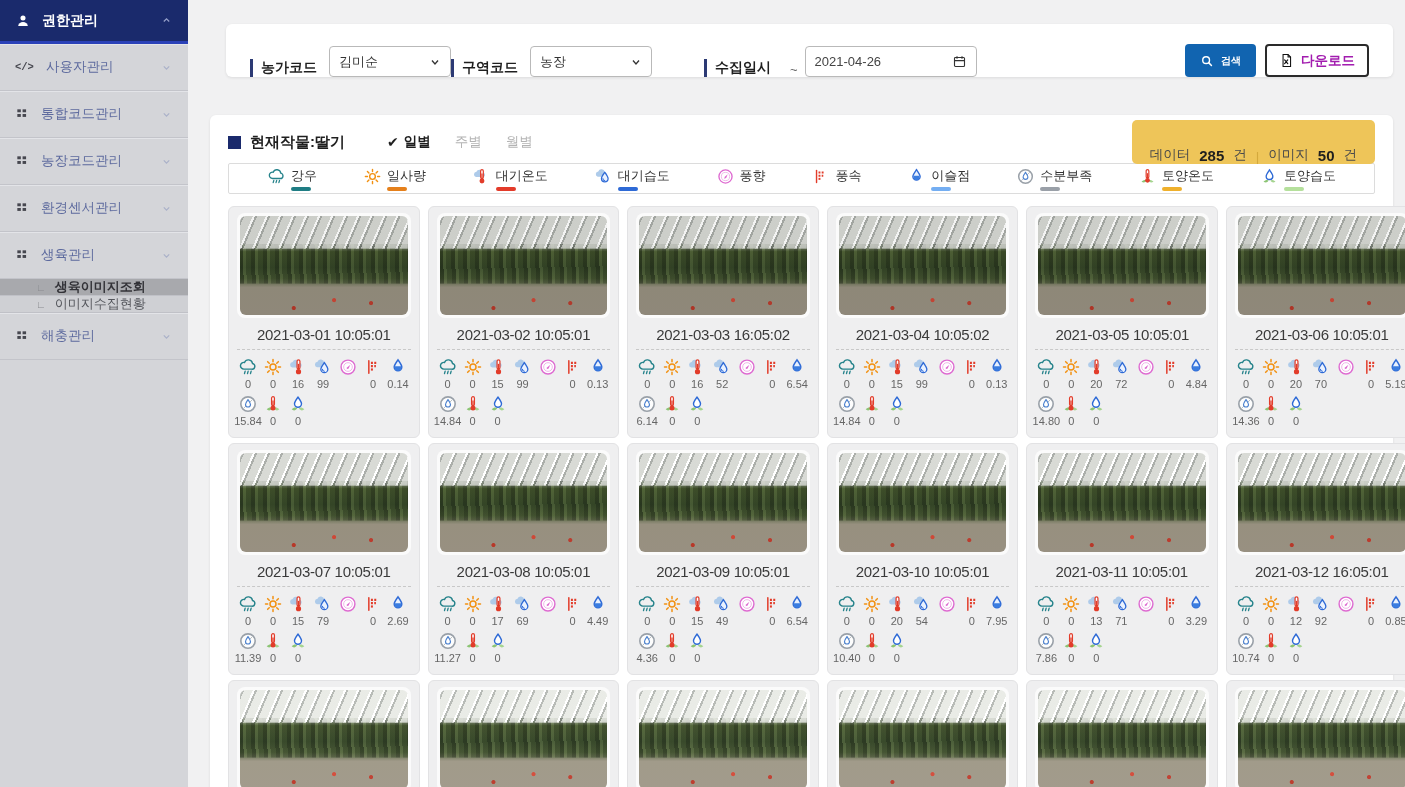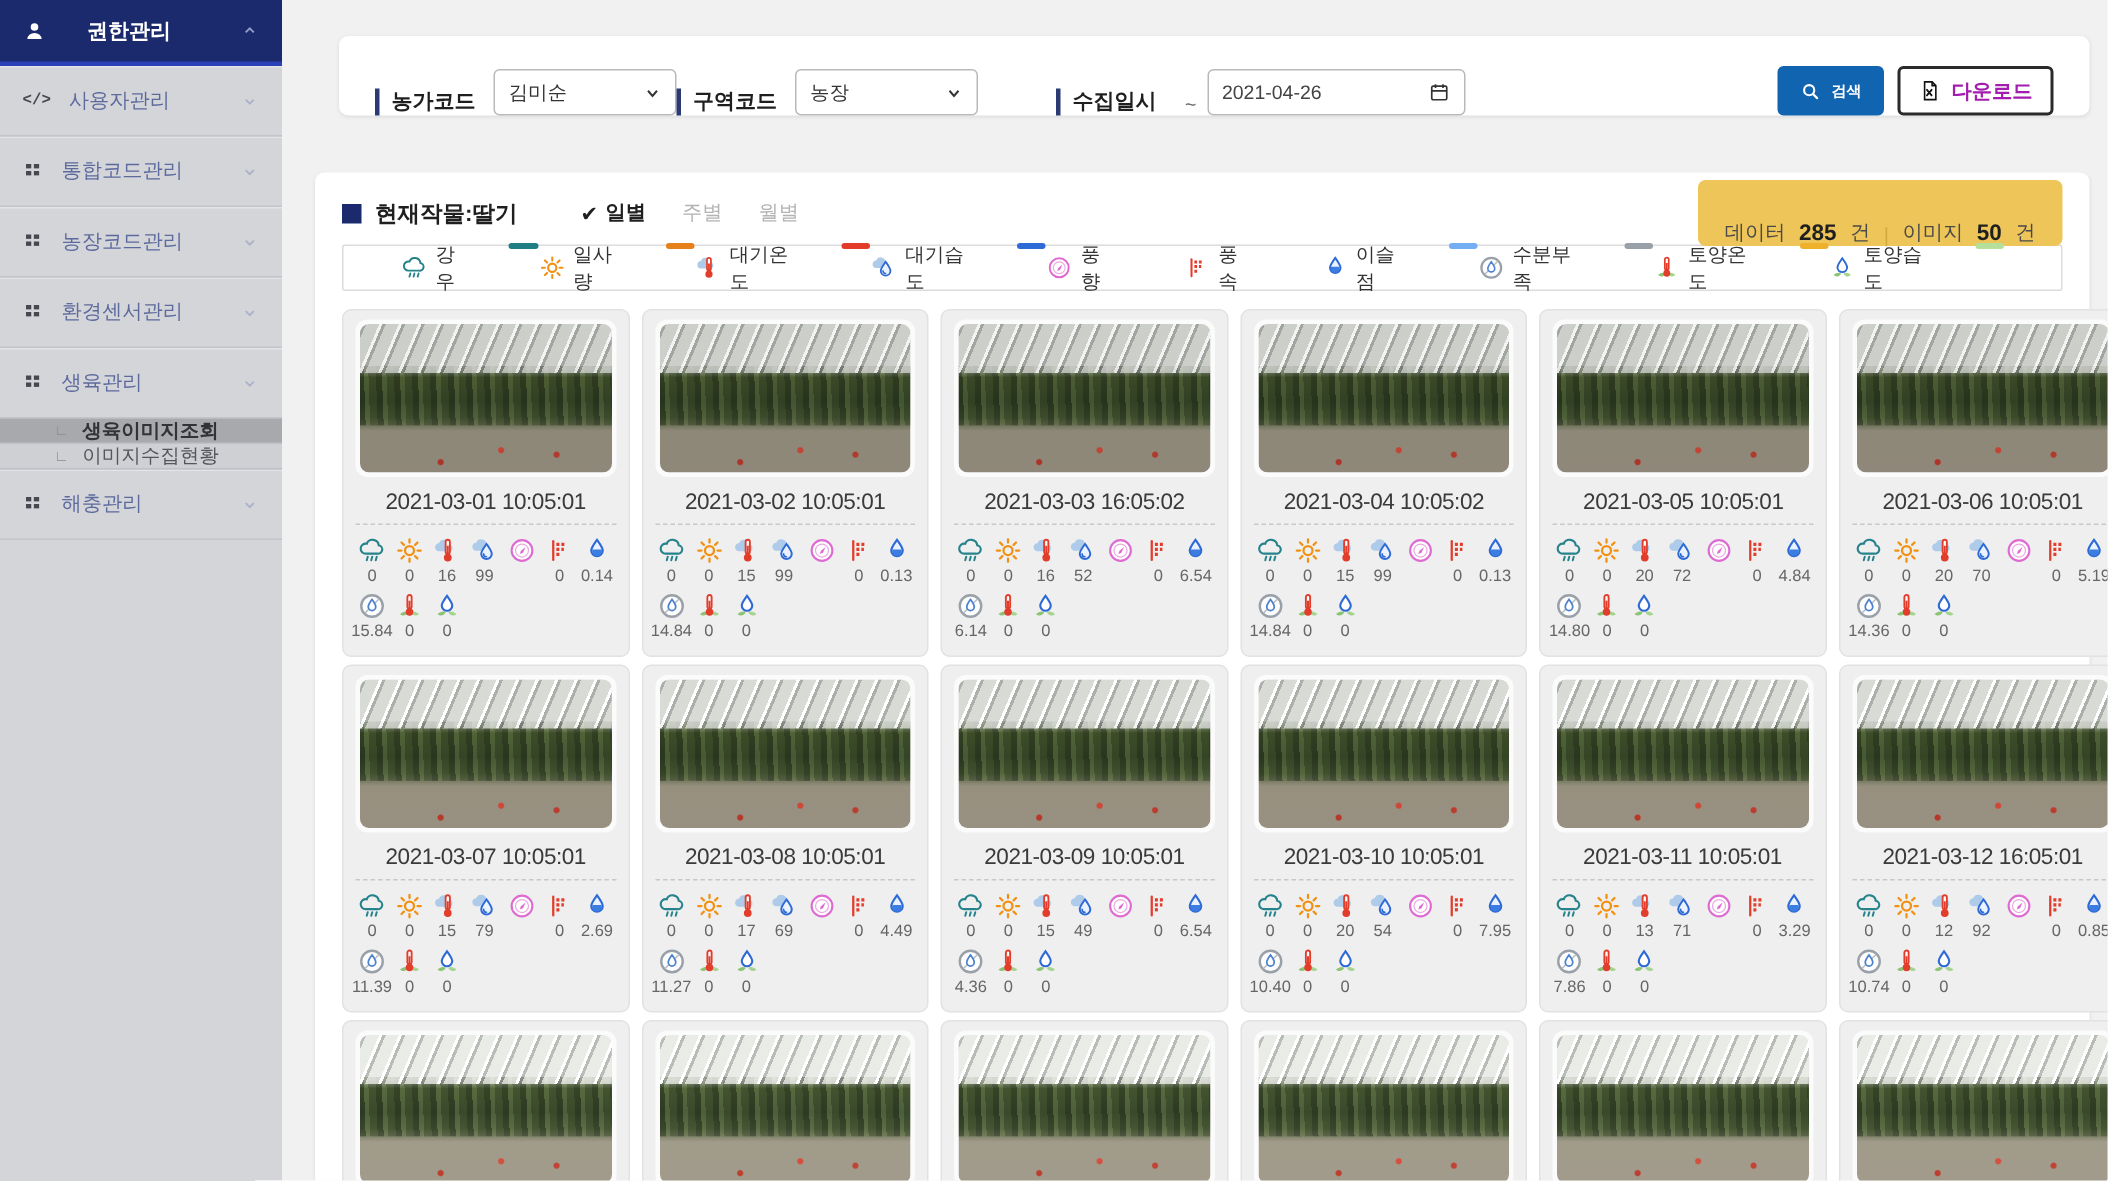--- a/index.html
+++ b/index.html
@@ -1,20 +1,20 @@
 <!DOCTYPE html>
 <html><head>
 <meta charset="utf-8">
 <style>
   *{box-sizing:border-box;margin:0;padding:0}
   html,body{width:1405px;height:787px;overflow:hidden}
   body{position:relative;background:#f1f1f2;font-family:"Liberation Sans","DejaVu Sans",sans-serif;-webkit-font-smoothing:antialiased}
   
   .sidebar{position:absolute;left:0;top:0;bottom:0;width:188px;background:#d4d5d9}
-  .sb-header{height:44px;background:#1a2a6c;border-bottom:3px solid #2a41b8;color:#fff;display:flex;align-items:center;gap:27px;padding:0 15px;font-size:14px;font-weight:700;cursor:pointer}
+  .sb-header{height:44px;background:#1a2a6c;border-bottom:3px solid #2a41b8;color:#fff;display:flex;align-items:center;gap:11px;padding:0 15px;font-size:14px;font-weight:700;cursor:pointer}
   .sb-header .chev{margin-left:auto;opacity:.75}
   .sb-item{height:47px;display:flex;align-items:center;gap:12px;padding:0 15px;color:#5d6a9e;font-size:13.5px;border-bottom:1px solid #c3c4ca;box-shadow:inset 0 1px 0 #e3e4e8;cursor:pointer}
   .sb-item .chev{margin-left:auto}
   .sb-sub{height:17px;display:flex;align-items:center;gap:9px;padding:0 14px 0 36px;font-size:13px;color:#54565c;background:#cfd0d4;border-bottom:1px solid #c0c1c7;cursor:pointer}
   .sb-sub.sel{background:#a8a9ad;color:#323237;font-weight:700}
   .sub-mark{color:#8b8c91;font-size:10px}
   .mono{font-family:"Liberation Mono","DejaVu Sans Mono",monospace;font-size:10.5px;font-weight:700;color:#46474f}
   
   .fpanel{position:absolute;left:226px;right:12px;top:24px;height:53px;background:#fff;border-radius:6px;box-shadow:0 1px 3px rgba(0,0,0,.09);display:flex;align-items:flex-end;padding:0 24px}
   .flabel{font-size:14px;font-weight:700;color:#1f1f1f;border-left:3px solid #2c3a74;padding-left:8px;margin-right:12px;white-space:nowrap}
@@ -32,21 +32,21 @@
   .sq{width:13px;height:13px;background:#1a2a6c;display:inline-block}
   .tab{font-size:13.5px;color:#b3b3b3;cursor:pointer}
   .tab.active{color:#1f1f1f;font-weight:700;display:flex;align-items:center;gap:5px}
   .tab.active{margin-left:42px}.tab+.tab{margin-left:24px}
   .check{font-size:14px;font-weight:700;color:#1f1f1f}
   .badge{margin-left:auto;background:#eec559;border-radius:5px;height:44px;display:flex;align-items:flex-end;gap:9px;padding:0 18px;font-size:13.5px;color:#4a4a4a}
   .badge b{font-size:15px;color:#1f1f1f}
   .badge .sep{color:#d4a93c}
   
   .legend{display:flex;align-items:center;justify-content:space-between;border:1px solid #dcdcdc;border-radius:2px;height:31px;margin-top:4px;padding:0 38px}
-  .leg{display:flex;flex-direction:row;justify-content:center}
+  .leg{display:flex;flex-direction:column;justify-content:center}
   .leg-top{display:flex;align-items:center;gap:5px;font-size:13px;color:#333}
   .leg svg{width:19px;height:19px}
   .leg-bar{height:4px;width:20px;border-radius:2px;margin:1px 0 0 24px}
   
   .grid{display:grid;grid-template-columns:repeat(6,1fr);gap:5px 8px;margin-top:12px}
   .card{background:#efeff0;border:1px solid #e2e2e4;border-radius:6px;padding:6px 8px 10px}
   .thumb{background:#fbfbfb;border-radius:8px;padding:3px;cursor:pointer}
   .photo{height:99px;border-radius:6px;
     background:
       radial-gradient(4px 4px at 78% 88%, #b03a2c 40%, transparent 62%),

